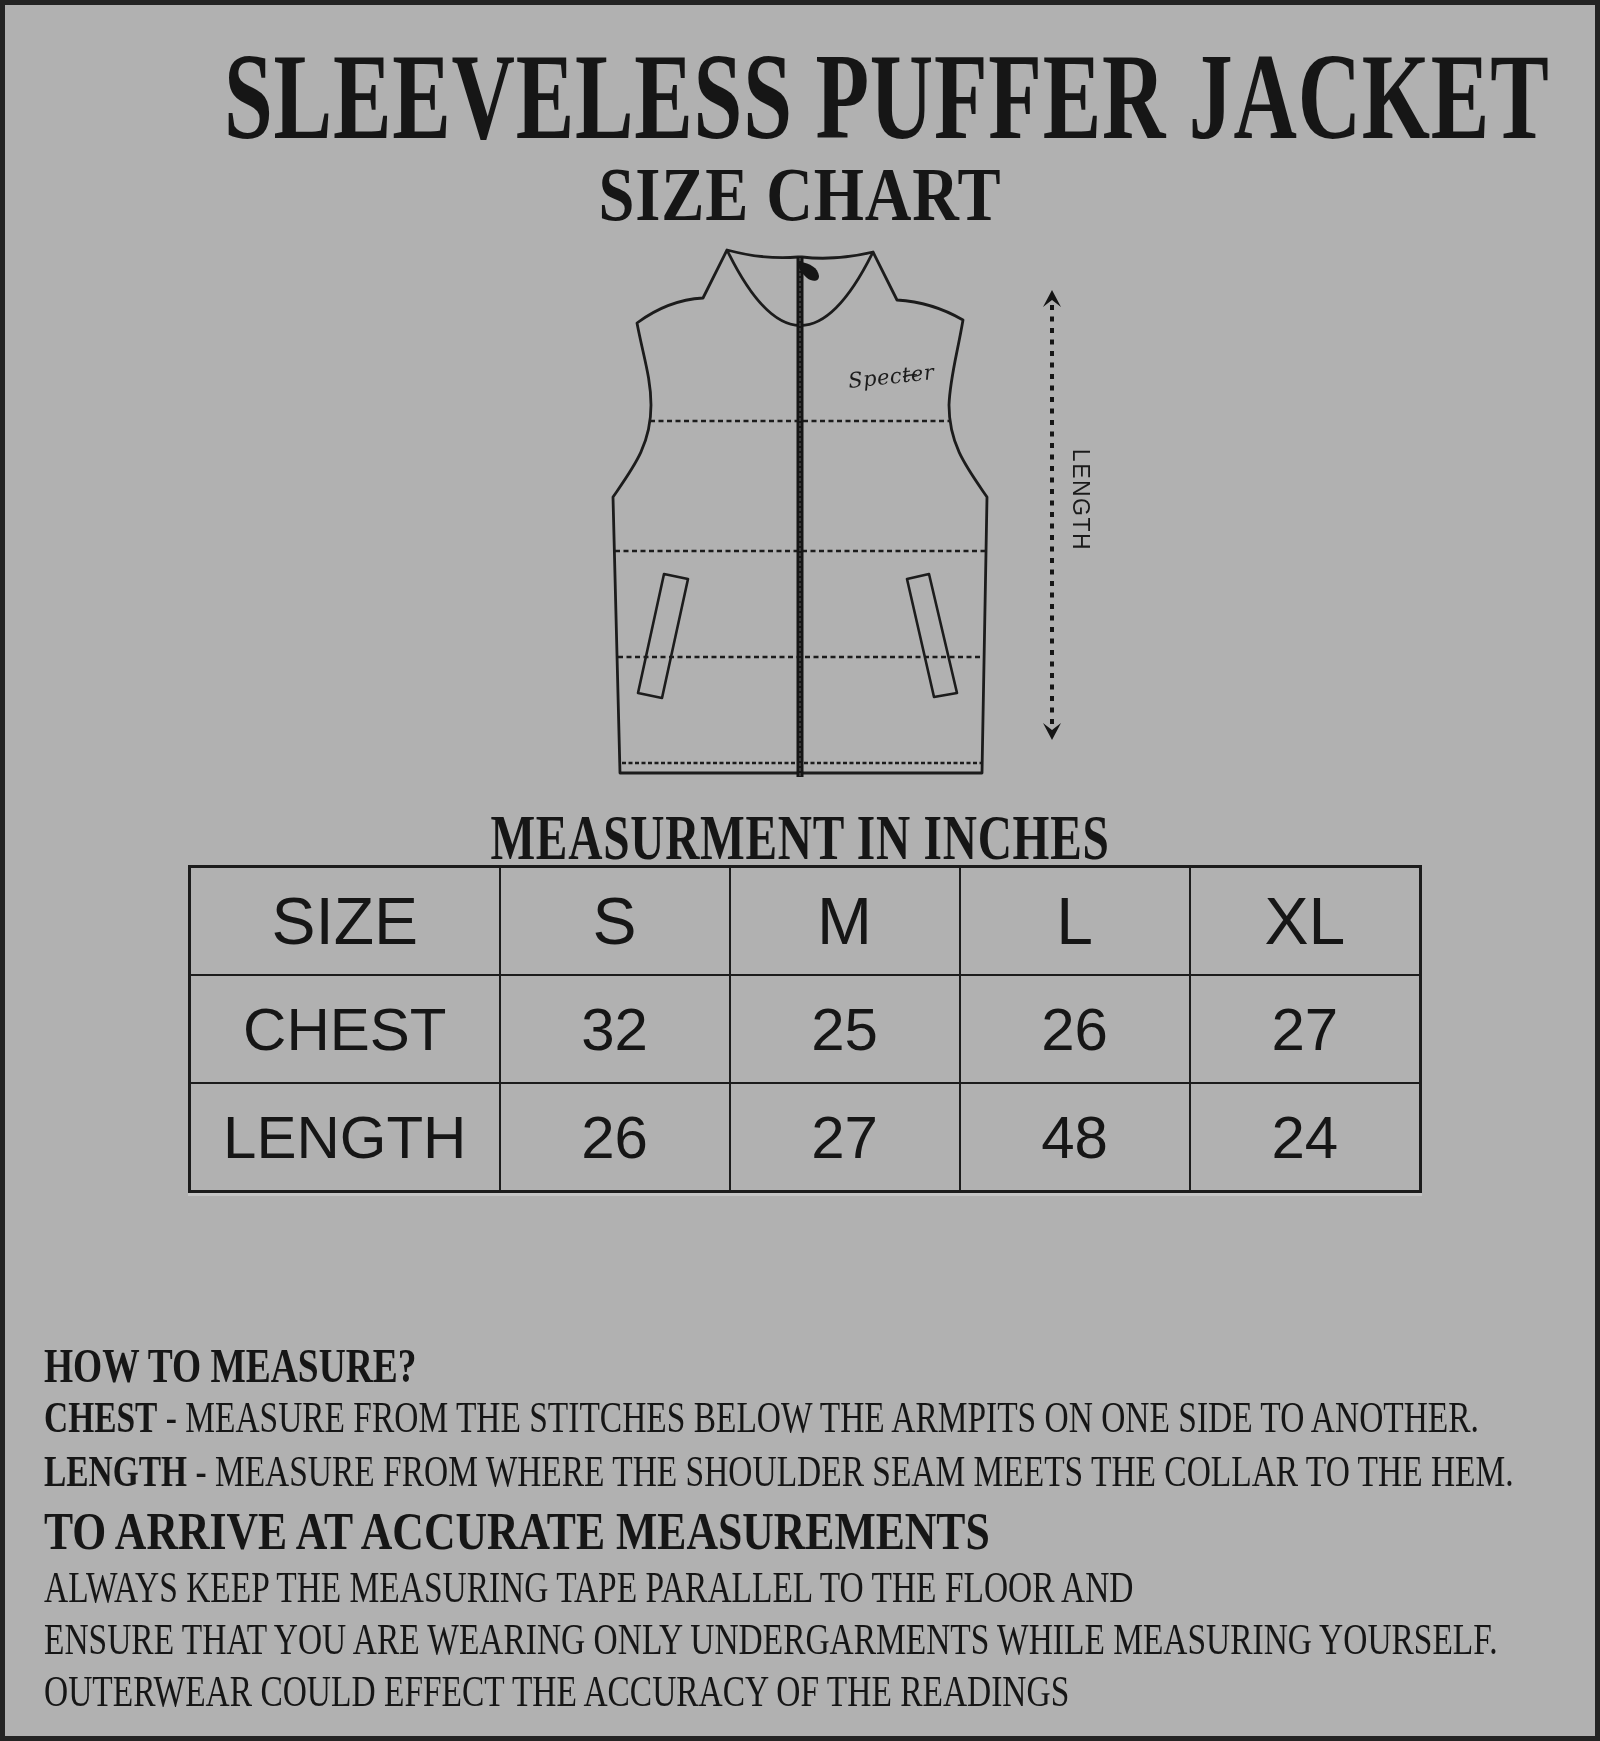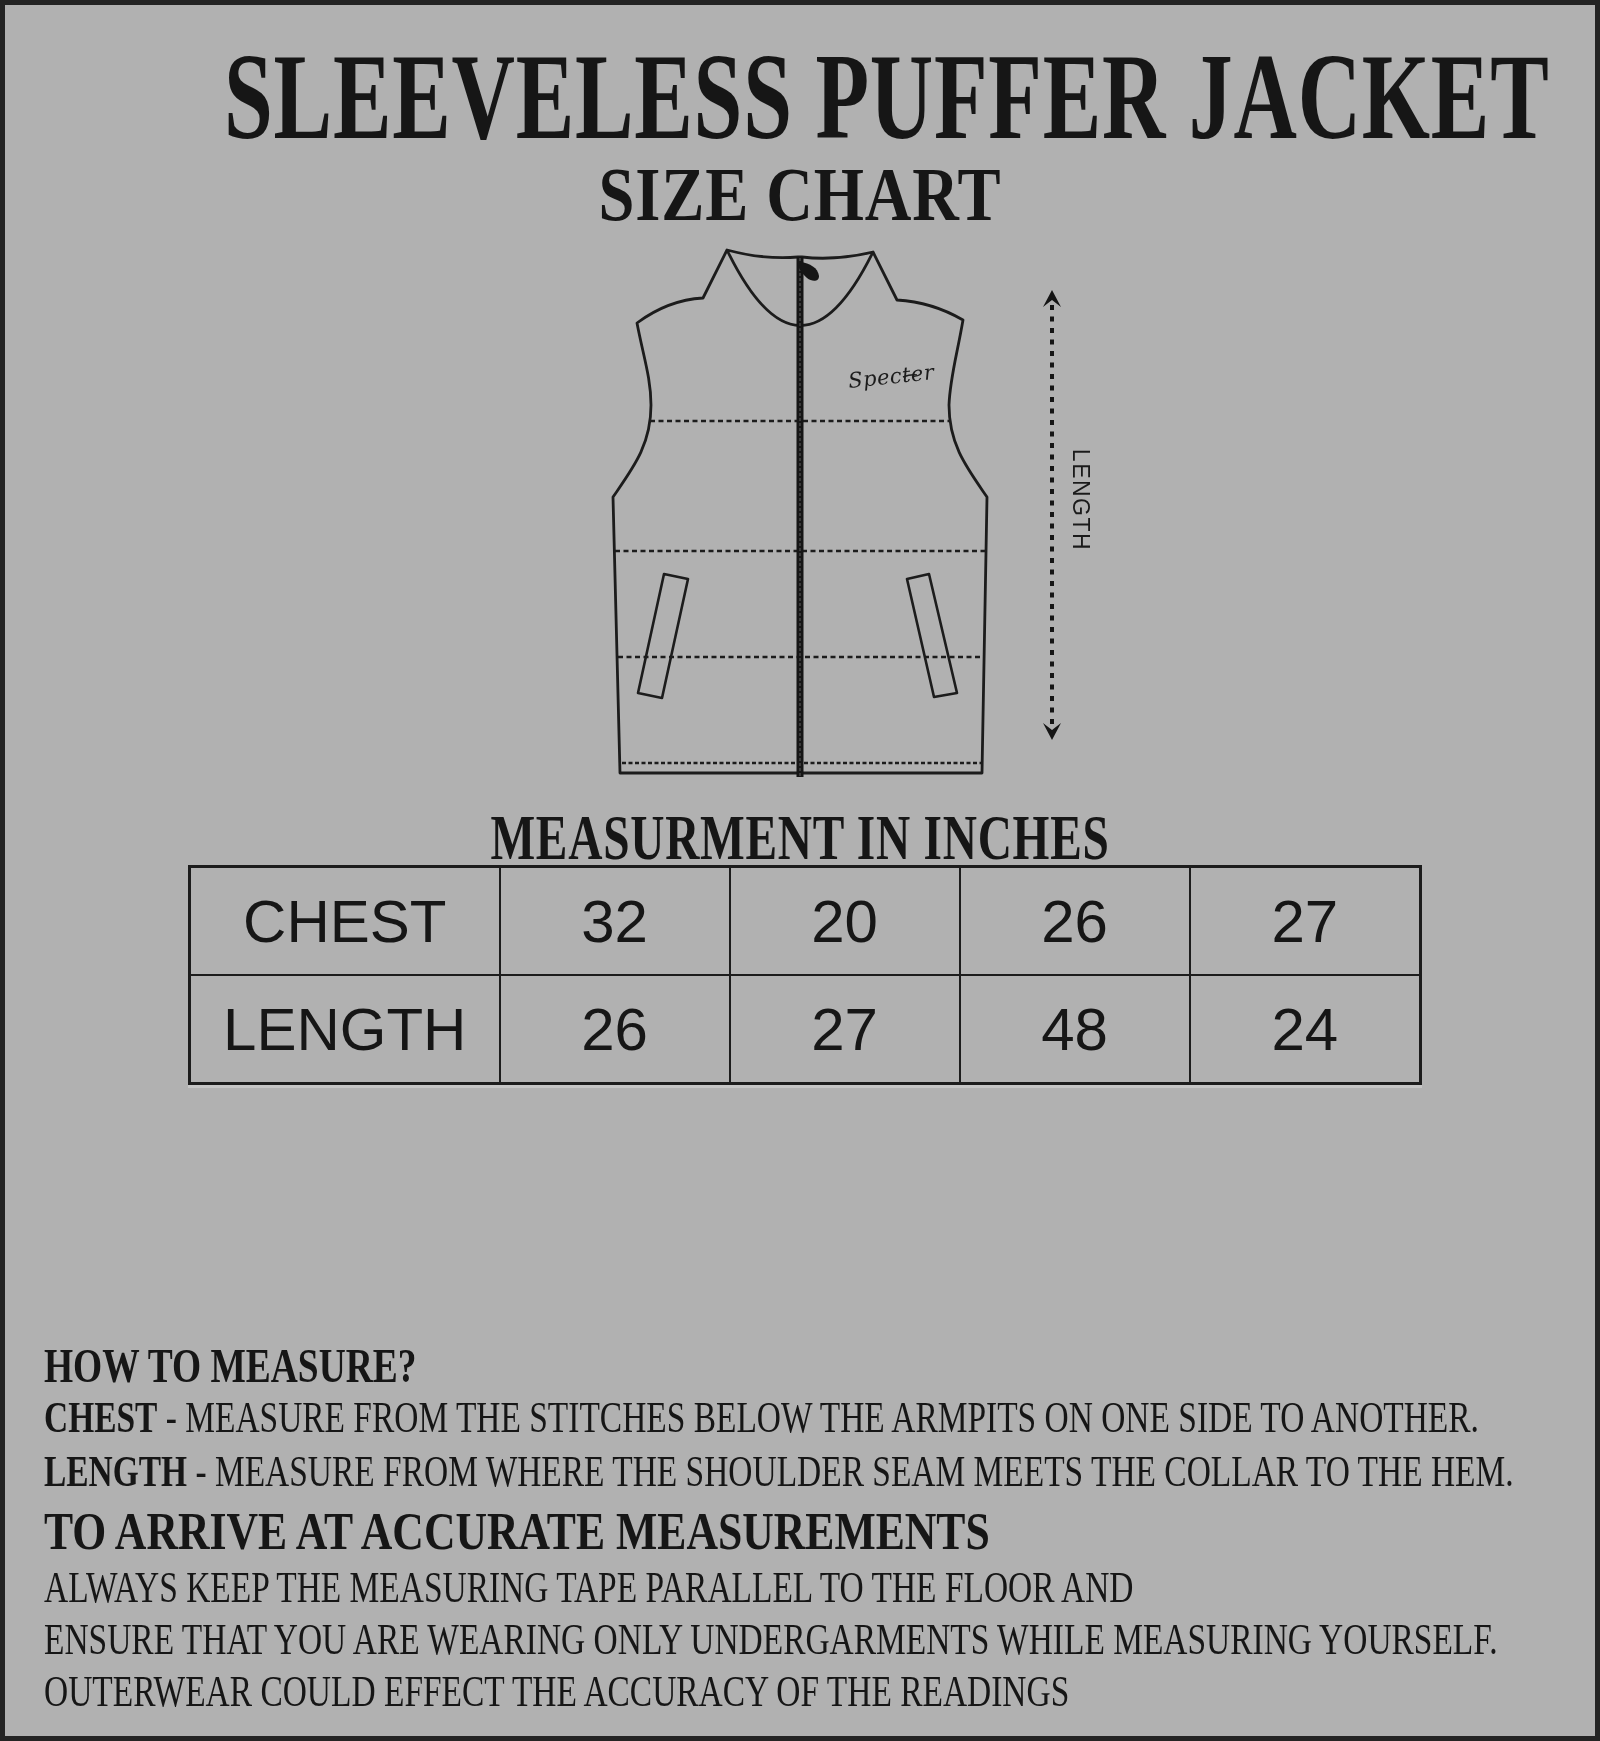--- a/index.html
+++ b/index.html
@@ -90,24 +90,31 @@
 
   <table class="size-table">
     <colgroup>
       <col style="width:310px">
         <col style="width:230px">
         <col style="width:230px">
       <col style="width:230px">
         <col style="width:231px">
     </colgroup>
     <tbody>
+      <tr class="hrow">
+        <td>SIZE</td>
+        <td>S</td>
+        <td>M</td>
+        <td>L</td>
+        <td>XL</td>
+      </tr>
       <tr class="drow">
         <td>CHEST</td>
         <td>32</td>
-        <td>20</td>
+        <td>25</td>
         <td>26</td>
         <td>27</td>
       </tr>
       <tr class="drow">
         <td>LENGTH</td>
         <td>26</td>
         <td>27</td>
         <td>48</td>
         <td>24</td>
       </tr>

